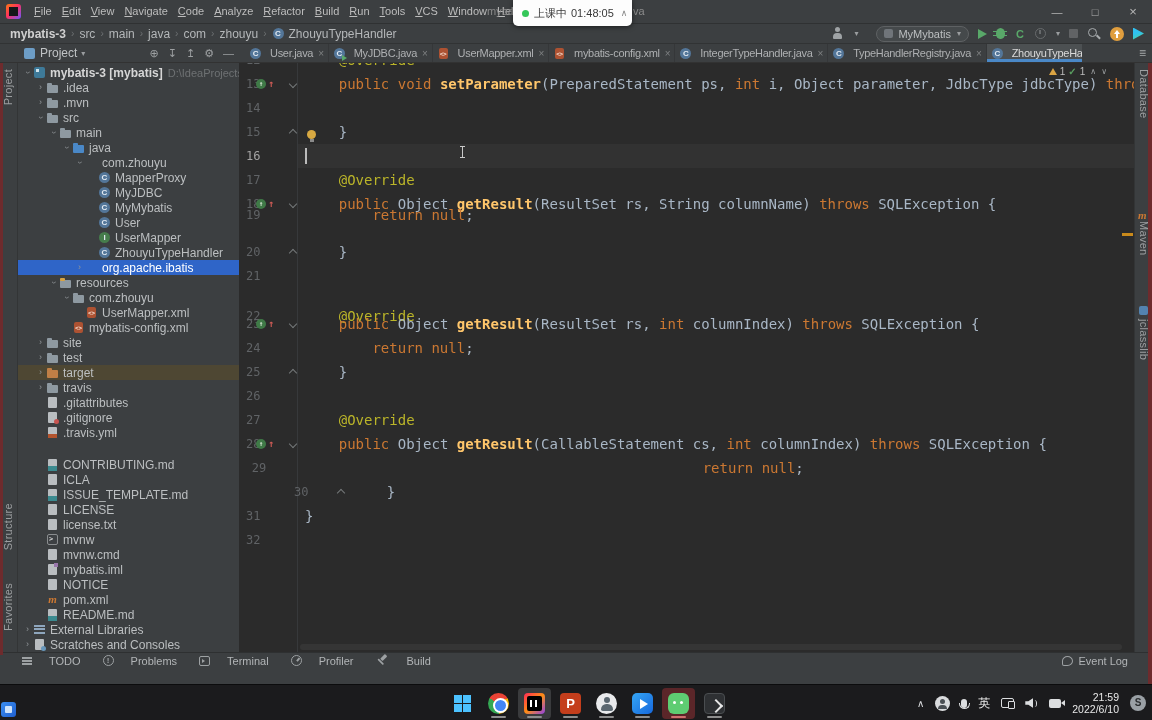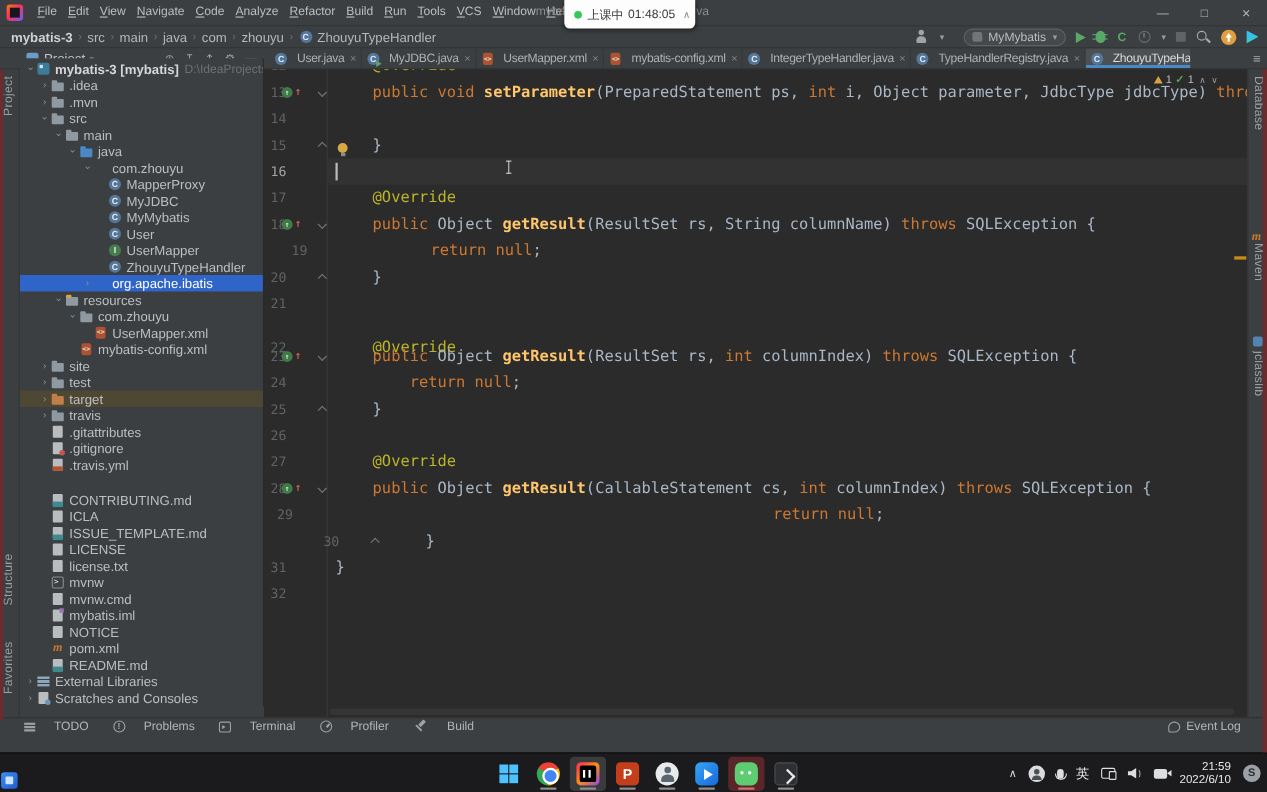--- a/index.html
+++ b/index.html
@@ -43,21 +43,21 @@
   #ph-icons{margin-left:auto;display:flex;gap:9px;color:#9da0a2;font-size:11px;}
   #tabs{position:absolute;left:245px;top:0;height:18px;right:70px;display:flex;overflow:hidden;}
   .tab{display:flex;align-items:center;padding:0 4px;font-size:11px;letter-spacing:-0.3px;color:#aeb0b2;border-right:1px solid #353739;gap:4px;white-space:nowrap;}
   .tab.active{background:#4c5052;color:#dadada;box-shadow:inset 0 -3px 0 #4a88c7;}
   .tab .x{color:#7e8082;font-size:10px;margin-left:1px;}
   #tab-menu{position:absolute;right:6px;top:2px;color:#a7aaac;font-size:12px;}
   
   #left-strip{position:absolute;left:0;top:63px;width:18px;height:589px;background:#3c3f41;border-right:1px solid #333536;}
   .vlabel{position:absolute;left:2px;writing-mode:vertical-rl;transform:rotate(180deg);font-size:11px;color:#9d9fa1;letter-spacing:0.3px;}
   
-  #project-tree{position:absolute;left:18px;top:53px;width:222px;height:589px;background:#3c3f41;overflow:hidden;border-right:1px solid #2b2b2b;padding-top:2px;}
+  #project-tree{position:absolute;left:18px;top:63px;width:222px;height:589px;background:#3c3f41;overflow:hidden;border-right:1px solid #2b2b2b;padding-top:2px;}
   .trow{height:15px;display:flex;align-items:center;font-size:12px;color:#bcbfc1;white-space:nowrap;}
   .trow.sel-blue{background:#2f65c8;color:#fff;}
   .trow.sel-olive{background:#4e4733;}
   .tarrow{width:11px;flex:none;text-align:center;color:#91969a;font-size:9px;line-height:15px;}
   .tarrow.open{transform:rotate(90deg);}
   .tlabel.bold{font-weight:bold;color:#d6d6d6;}
   .sel-blue .tlabel{color:#fff;}
   .textra{color:#6e7173;margin-left:5px;font-size:11px;}
   
   .ti{width:13px;height:13px;flex:none;margin-right:4px;position:relative;display:inline-block;vertical-align:middle;}
@@ -580,21 +580,21 @@
           <span class="ln">17</span>
           <div class="code"><span class="s-p">    </span><span class="s-a">@Override</span></div>
         </div>
         <div class="erow" style="top: 144px;">
           <span class="ln">18</span>
           <span class="gic"></span>
           <span class="gicarrow"></span>
           <span class="fold open"></span>
           <div class="code"><span class="s-p">    </span><span class="s-k">public </span><span class="s-p">Object </span><span class="s-m">getResult</span><span class="s-p">(ResultSet rs, String columnName) </span><span class="s-k">throws</span><span class="s-p"> SQLException {</span></div>
         </div>
-        <div class="erow" style="top: 168px; margin-left: 19px;">
+        <div class="erow" style="top: 155px;">
           <span class="ln">19</span>
           <div class="code"><span class="s-p">        </span><span class="s-k">return null</span><span class="s-p">;</span></div>
         </div>
         <div class="erow" style="top: 192px;">
           <span class="ln">20</span>
           <span class="fold close"></span>
           <div class="code"><span class="s-p">    }</span></div>
         </div>
         <div class="erow" style="top: 216px;">
           <span class="ln">21</span>

